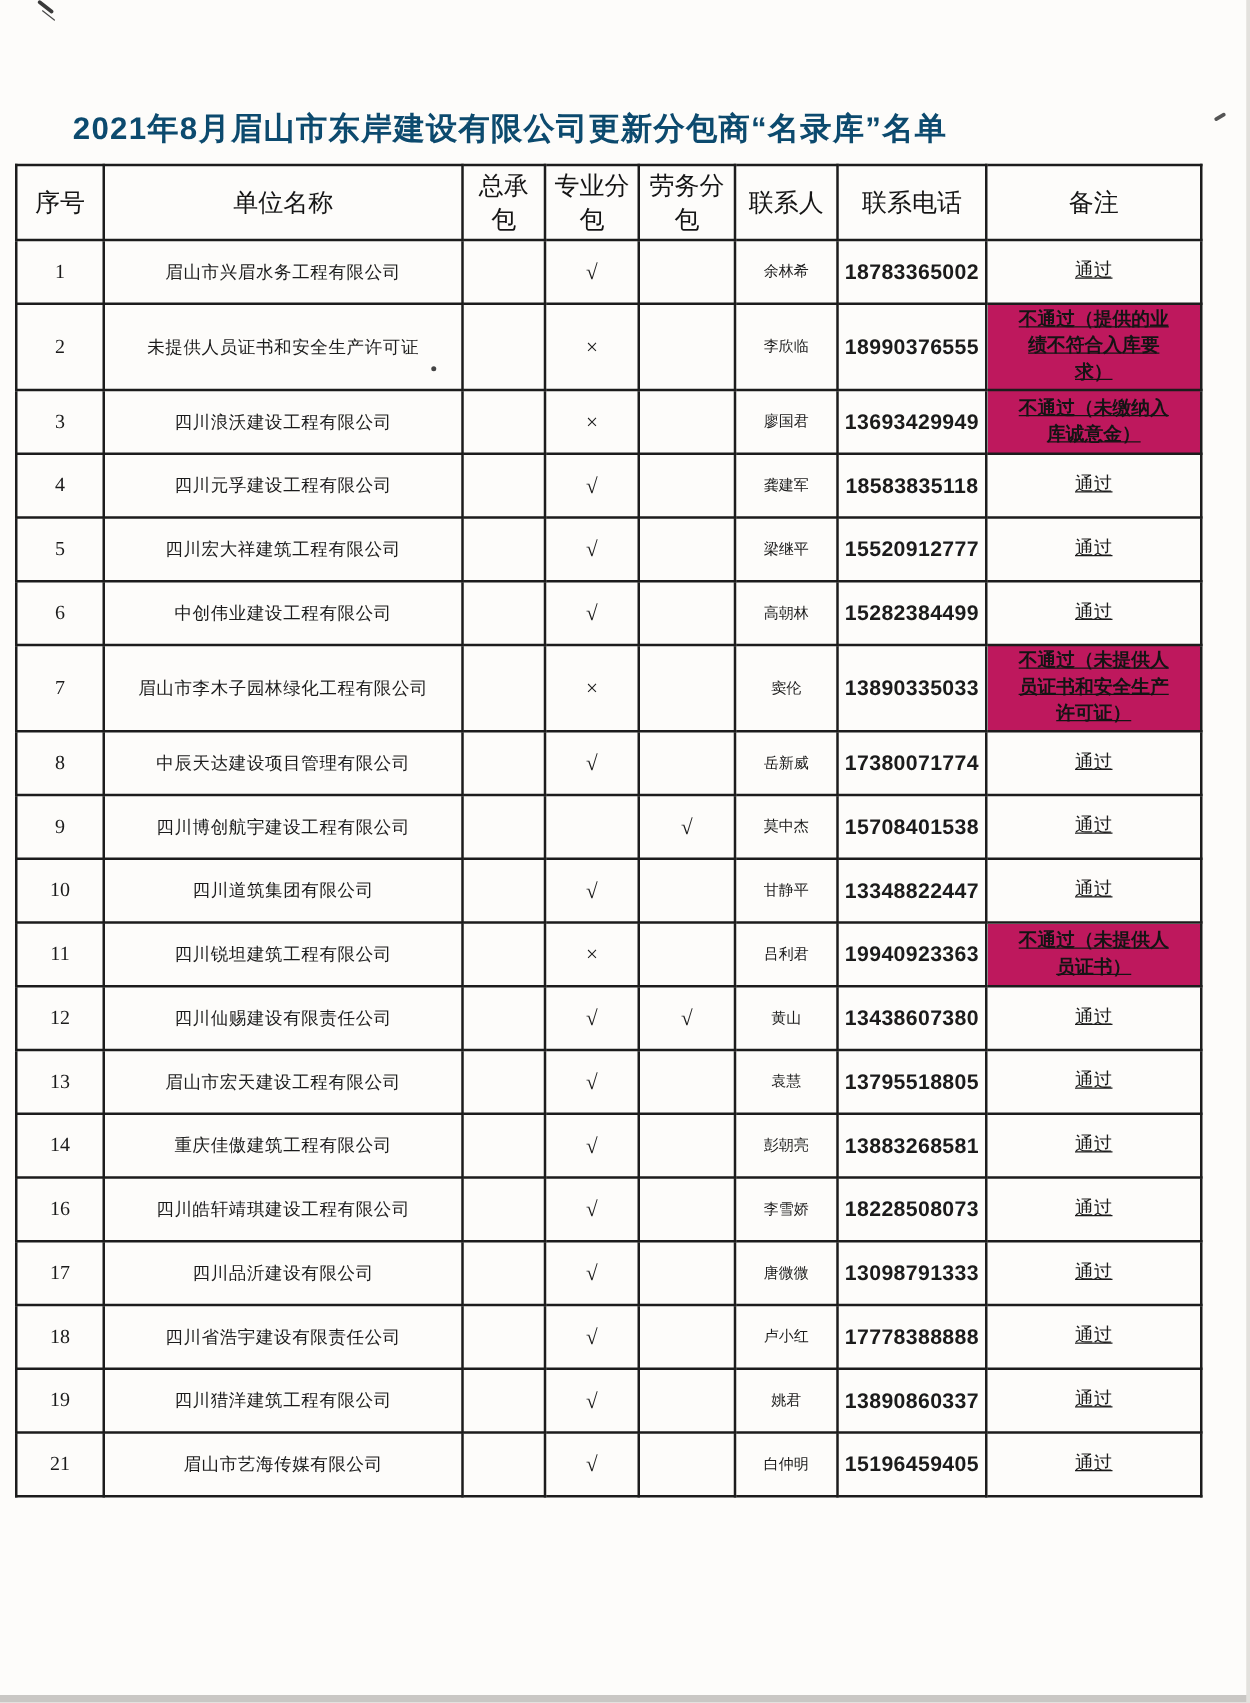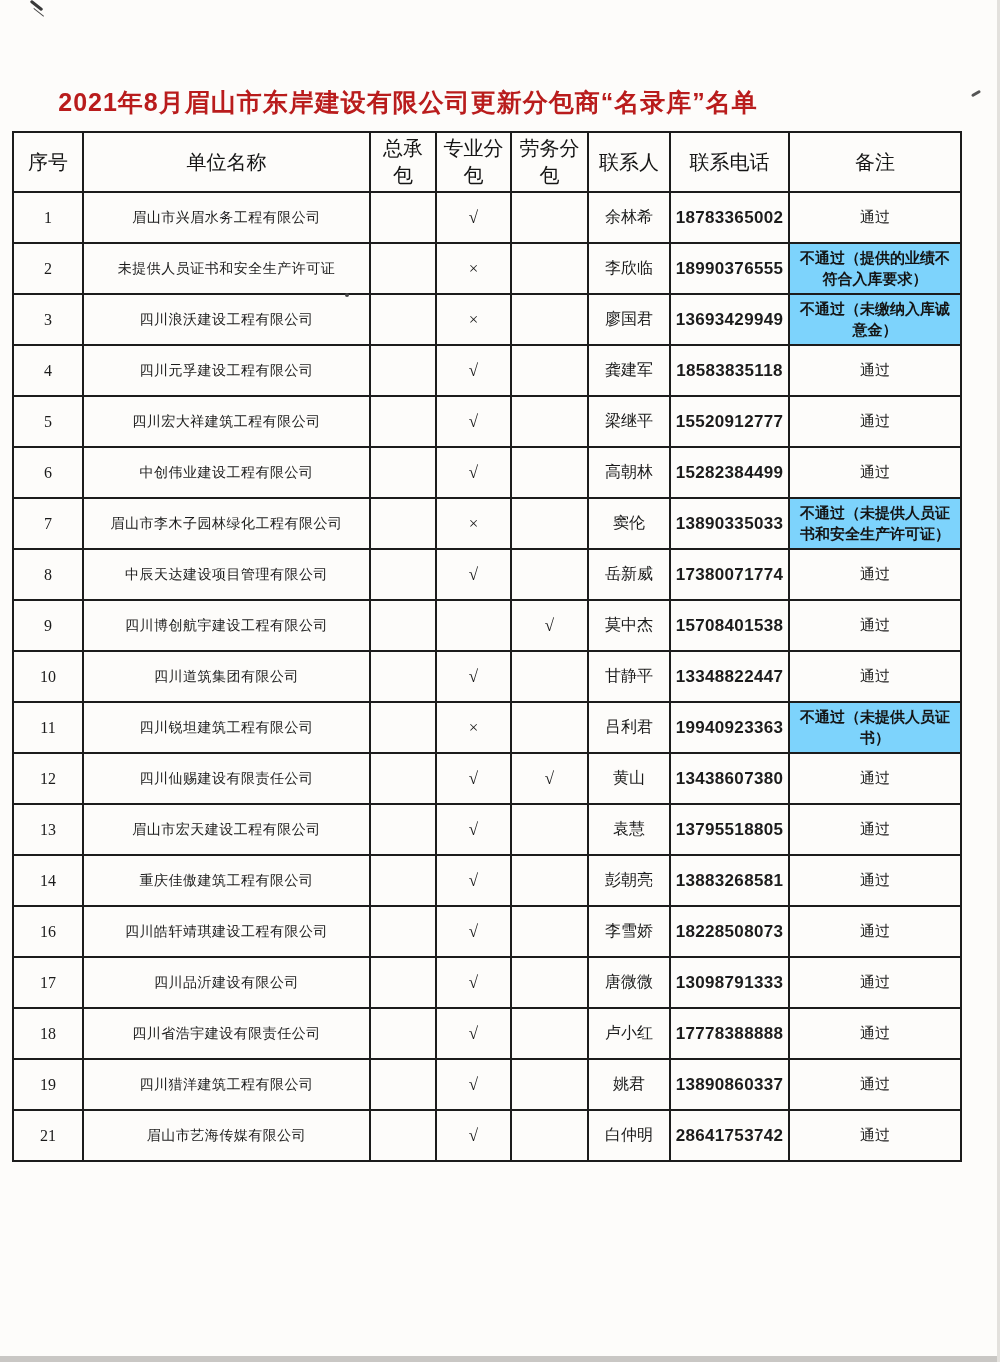--- a/index.html
+++ b/index.html
@@ -9,21 +9,21 @@
     position:relative;
     font-family:"Liberation Serif","DejaVu Serif",serif;
     color:#1b1b1b;
     overflow:hidden;
   }
   .page-title{
     position:absolute;top:86px;left:0;width:816px;
     text-align:center;
     font-family:"Liberation Sans","DejaVu Sans",sans-serif;
     font-weight:bold;font-size:25px;letter-spacing:1px;
-    color:#b91c1c;
+    color:#0c4a6e;
   }
   table.doc-table{
     position:absolute;top:131px;left:12px;
     width:950px;
     border-collapse:collapse;
     table-layout:fixed;
     background:transparent;
   }
   .doc-table th,.doc-table td{
     border:2px solid #1c1c1c;
@@ -32,31 +32,31 @@
     overflow:hidden;
   }
   .doc-table thead tr{height:55px;}
   .doc-table tbody tr{height:51px;}
   .doc-table th{
     font-size:20px;font-weight:normal;color:#151515;
   }
   td.c-no{font-size:16px;}
   td.c-company{font-size:14px;letter-spacing:0.5px;}
   td.c-general,td.c-professional,td.c-labor{font-size:17px;}
-  td.c-contact{font-size:16px;}
+  td.c-contact{font-size:12px;}
   td.c-phone{
     font-family:"Liberation Sans","DejaVu Sans",sans-serif;
     font-size:17px;font-weight:bold;letter-spacing:0.3px;
   }
-  td.c-remark{font-size:15px;line-height:1.4;}
+  td.c-remark{font-size:15px;line-height:1.4;text-decoration:underline;}
   td.c-remark.highlight{
-    background:#7dd3fc;
+    background:#be185d;
     font-weight:bold;
     color:#141414;
-    padding:2px 6px;
+    padding:2px 22px;
   }
   
   .artifact{position:absolute;background:#3a3a3a;}
   .mark-topleft{
     top:4px;left:29px;width:15px;height:3px;
     transform:rotate(38deg);border-radius:2px;
     box-shadow:6px 4px 0 -1px #4a4a4a;
   }
   .mark-topright{
     top:92px;left:971px;width:10px;height:3px;
@@ -283,21 +283,21 @@
         <td class="c-phone">13890860337</td>
         <td class="c-remark">通过</td>
       </tr>
       <tr>
         <td class="c-no">21</td>
         <td class="c-company">眉山市艺海传媒有限公司</td>
         <td class="c-general"></td>
         <td class="c-professional">√</td>
         <td class="c-labor"></td>
         <td class="c-contact">白仲明</td>
-        <td class="c-phone">28641753742</td>
+        <td class="c-phone">15196459405</td>
         <td class="c-remark">通过</td>
       </tr>
     </tbody>
 </table>
 
 <div class="artifact mark-topleft"></div>
 <div class="artifact mark-topright"></div>
 <div class="artifact mark-dot"></div>
 <div class="scan-bottom"></div>
 <div class="scan-right"></div>

